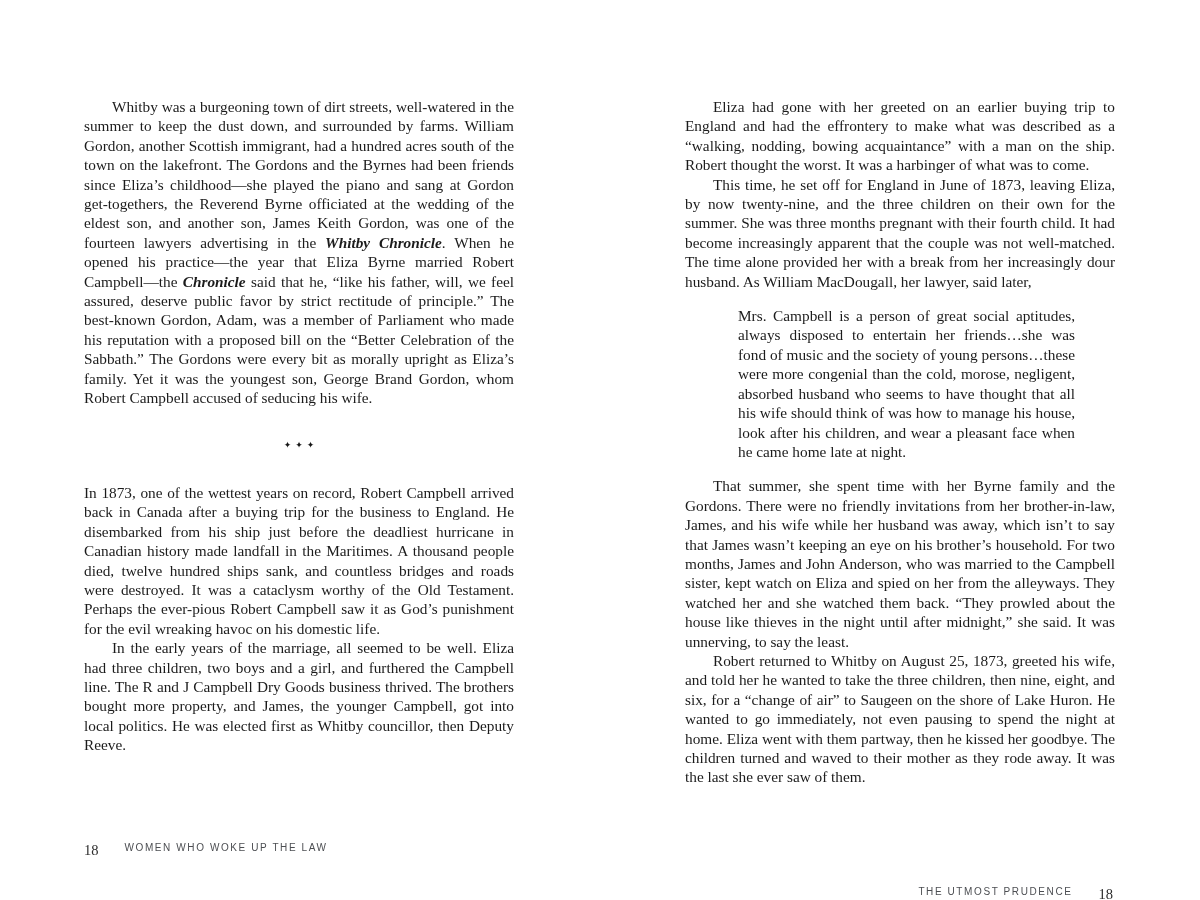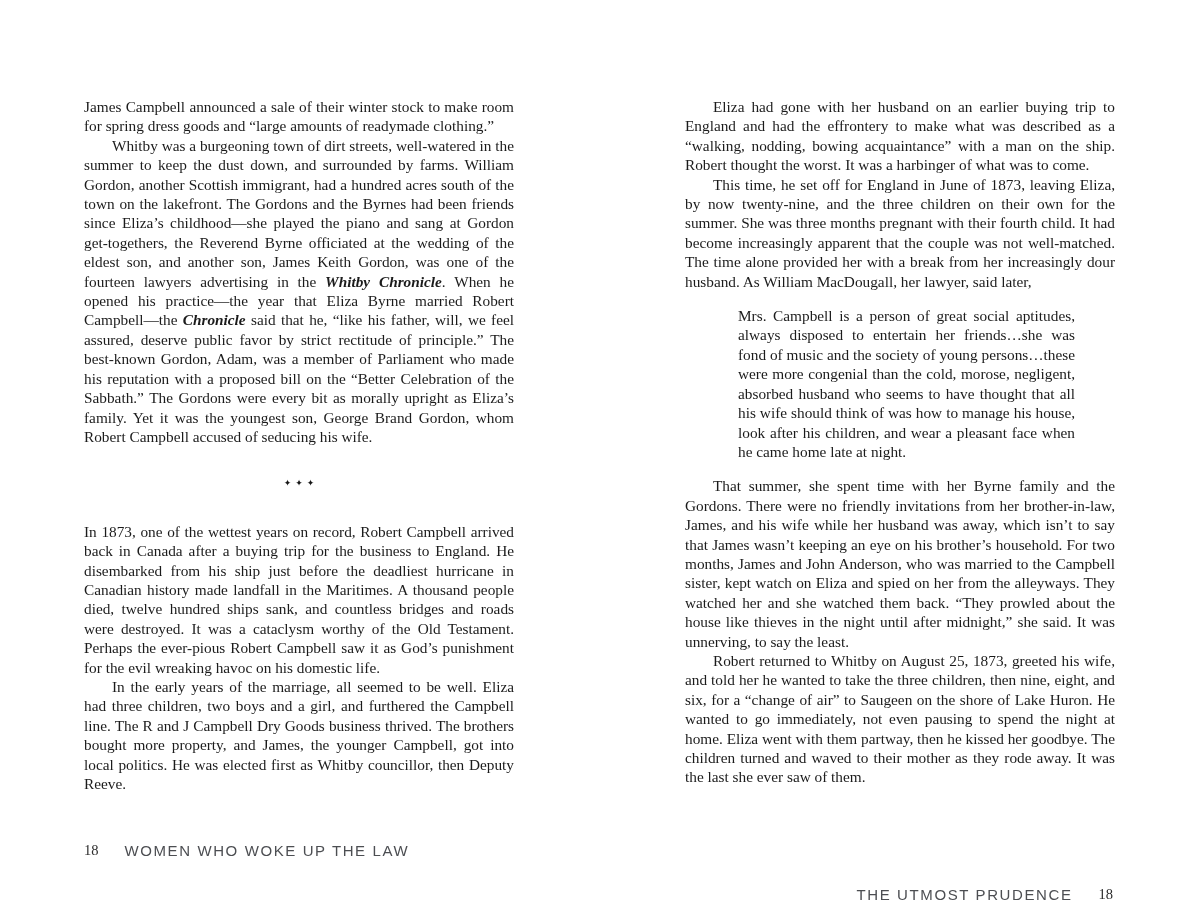--- a/index.html
+++ b/index.html
@@ -48,41 +48,40 @@
   }
   .footer-left  { left: 84px; }
   .footer-right { right: 87px; margin-top: 44px; }
   .page-number {
     font-family: "Liberation Serif", "DejaVu Serif", serif;
     font-size: 14.5px;
     color: #2c2c2c;
   }
   .running-head {
     font-family: "Liberation Sans", "DejaVu Sans", sans-serif;
-    font-size: 15px;
+    font-size: 10px;
     letter-spacing: 1.6px;
     color: #4c4e52;
   }
 </style>
 </head>
 <body>
 
 <div class="page page-left">
   <div class="text-block">
-      <p class=""><span>James Campbell announced a sale of their winter stock to make room for spring dress goods and “large amounts of readymade clothing.”</span></p>
       <p class=" indent"><span>Whitby was a burgeoning town of dirt streets, well-watered in the summer to keep the dust down, and surrounded by farms. William Gordon, another Scottish immigrant, had a hundred acres south of the town on the lakefront. The Gordons and the Byrnes had been friends since Eliza’s childhood—she played the piano and sang at Gordon get-togethers, the Reverend Byrne officiated at the wedding of the eldest son, and another son, James Keith Gordon, was one of the fourteen lawyers advertising in the </span><em>Whitby Chronicle</em><span>. When he opened his practice—the year that Eliza Byrne married Robert Campbell—the </span><em>Chronicle</em><span> said that he, “like his father, will, we feel assured, deserve public favor by strict rectitude of principle.” The best-known Gordon, Adam, was a member of Parliament who made his reputation with a proposed bill on the “Better Celebration of the Sabbath.” The Gordons were every bit as morally upright as Eliza’s family. Yet it was the youngest son, George Brand Gordon, whom Robert Campbell accused of seducing his wife.</span></p>
       <p class="ornament">✦✦✦</p>
       <p class=""><span>In 1873, one of the wettest years on record, Robert Campbell arrived back in Canada after a buying trip for the business to England. He disembarked from his ship just before the deadliest hurricane in Canadian history made landfall in the Maritimes. A thousand people died, twelve hundred ships sank, and countless bridges and roads were destroyed. It was a cataclysm worthy of the Old Testament. Perhaps the ever-pious Robert Campbell saw it as God’s punishment for the evil wreaking havoc on his domestic life.</span></p>
       <p class=" indent"><span>In the early years of the marriage, all seemed to be well. Eliza had three children, two boys and a girl, and furthered the Campbell line. The R and J Campbell Dry Goods business thrived. The brothers bought more property, and James, the younger Campbell, got into local politics. He was elected first as Whitby councillor, then Deputy Reeve.</span></p>
     </div>
 </div>
 
 <div class="page page-right">
   <div class="text-block">
-      <p class=" indent"><span>Eliza had gone with her husband on an earlier buying trip to England and had the effrontery to make what was described as a “walking, nodding, bowing acquaintance” with a man on the ship. Robert thought the worst. It was a harbinger of what was to come.</span></p>
+      <p class=" indent"><span>Eliza had gone with her greeted on an earlier buying trip to England and had the effrontery to make what was described as a “walking, nodding, bowing acquaintance” with a man on the ship. Robert thought the worst. It was a harbinger of what was to come.</span></p>
       <p class=" indent"><span>This time, he set off for England in June of 1873, leaving Eliza, by now twenty-nine, and the three children on their own for the summer. She was three months pregnant with their fourth child. It had become increasingly apparent that the couple was not well-matched. The time alone provided her with a break from her increasingly dour husband. As William MacDougall, her lawyer, said later,</span></p>
       <p class="quote"><span>Mrs. Campbell is a person of great social aptitudes, always disposed to entertain her friends…she was fond of music and the society of young persons…these were more congenial than the cold, morose, negligent, absorbed husband who seems to have thought that all his wife should think of was how to manage his house, look after his children, and wear a pleasant face when he came home late at night.</span></p>
       <p class=" indent"><span>That summer, she spent time with her Byrne family and the Gordons. There were no friendly invitations from her brother-in-law, James, and his wife while her husband was away, which isn’t to say that James wasn’t keeping an eye on his brother’s household. For two months, James and John Anderson, who was married to the Campbell sister, kept watch on Eliza and spied on her from the alleyways. They watched her and she watched them back. “They prowled about the house like thieves in the night until after midnight,” she said. It was unnerving, to say the least.</span></p>
       <p class=" indent"><span>Robert returned to Whitby on August 25, 1873, greeted his wife, and told her he wanted to take the three children, then nine, eight, and six, for a “change of air” to Saugeen on the shore of Lake Huron. He wanted to go immediately, not even pausing to spend the night at home. Eliza went with them partway, then he kissed her goodbye. The children turned and waved to their mother as they rode away. It was the last she ever saw of them.</span></p>
     </div>
 </div>
 
 <div class="footer footer-left">
   <span class="page-number">18</span>
   <span class="running-head">WOMEN WHO WOKE UP THE LAW</span>

